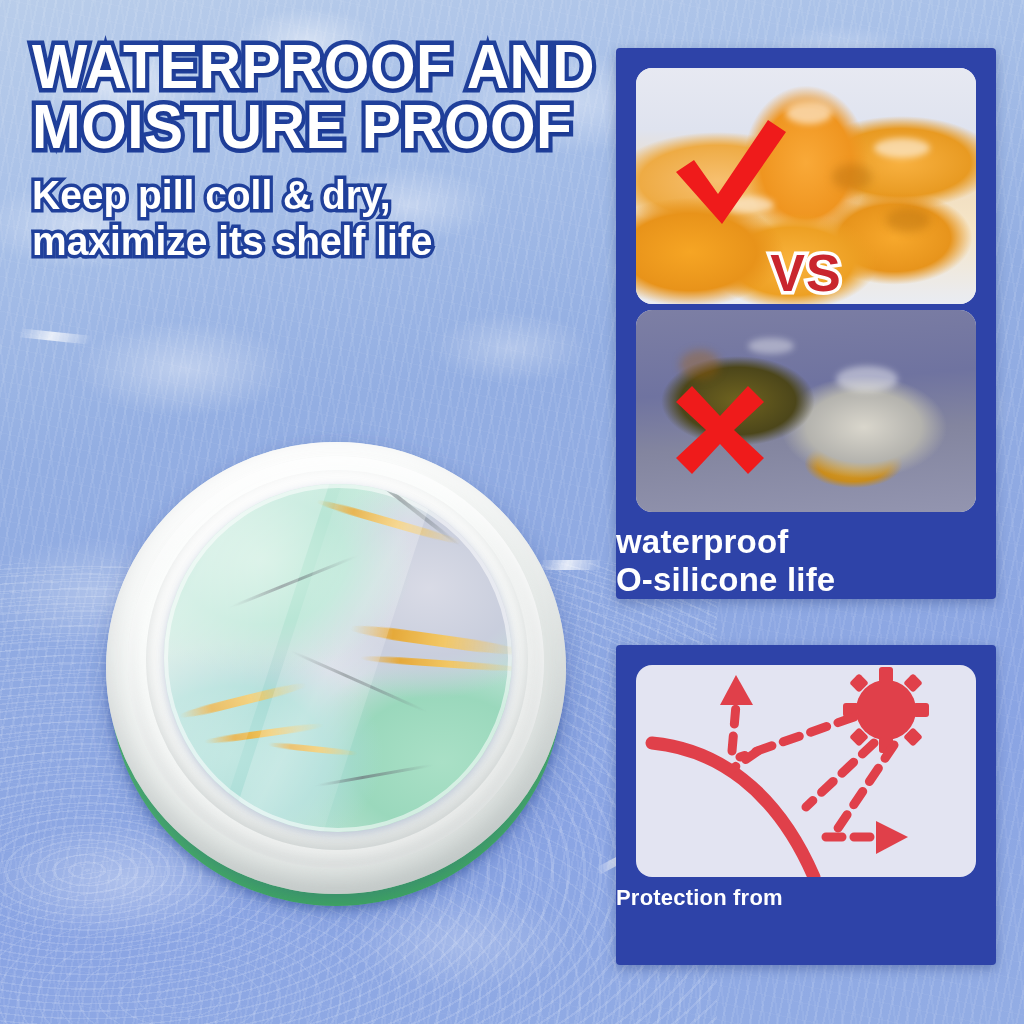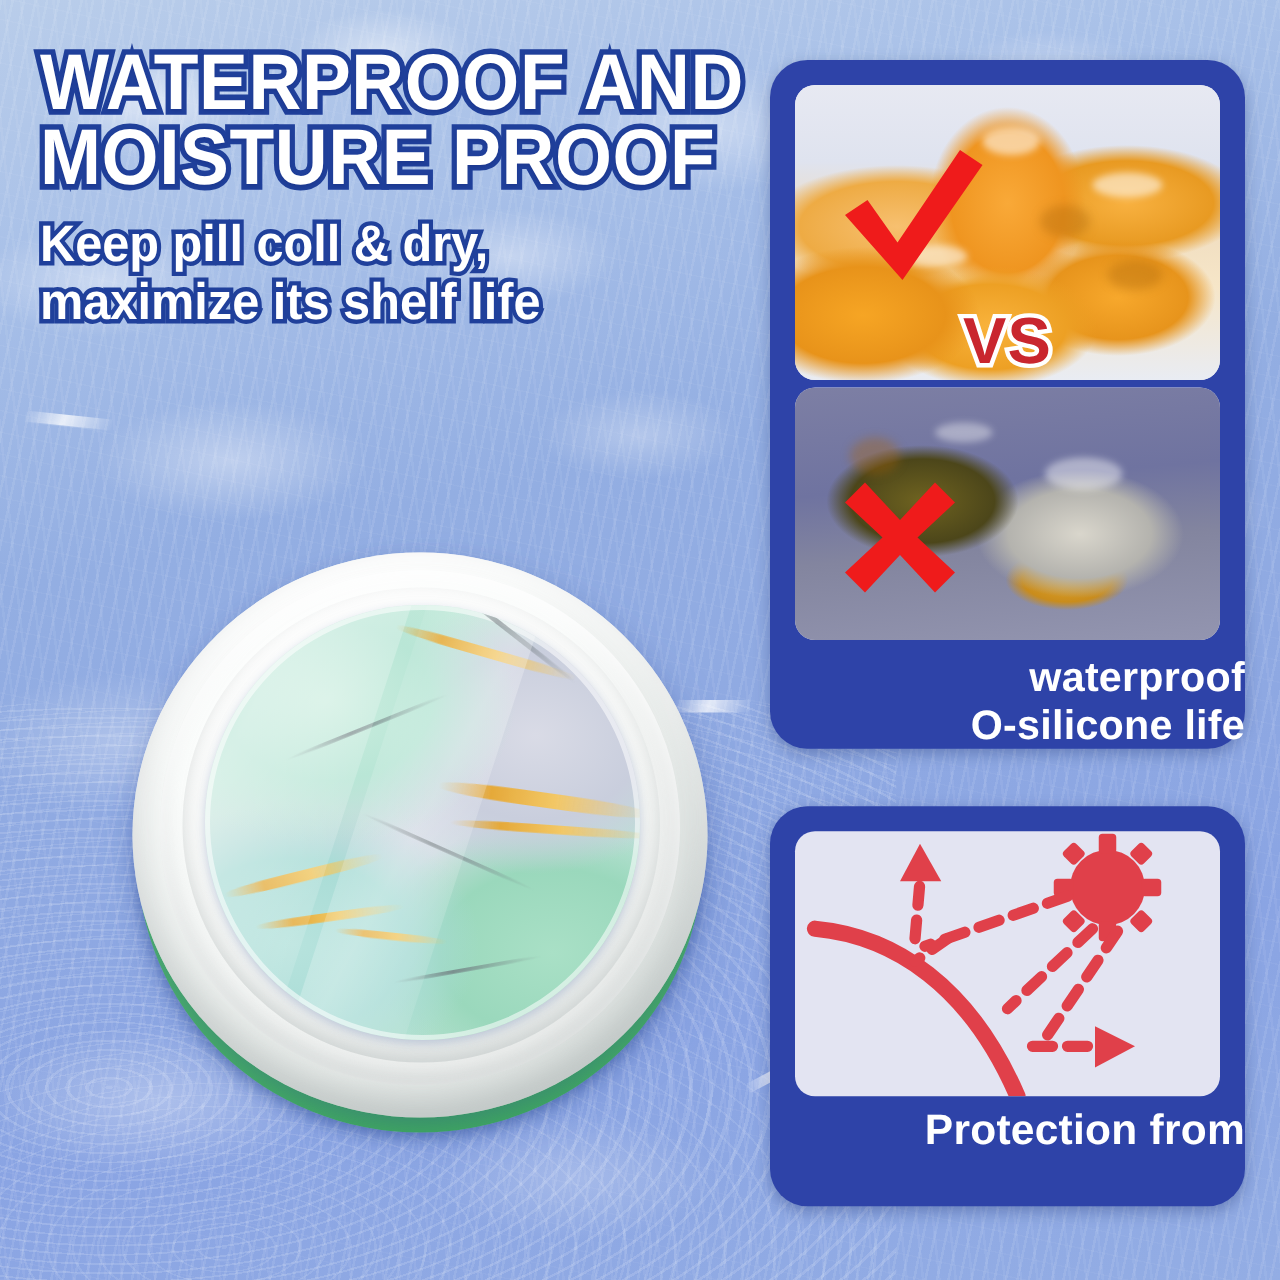--- a/index.html
+++ b/index.html
@@ -108,33 +108,33 @@
     background:linear-gradient(100deg, rgba(255,255,255,.02), rgba(255,255,255,.42) 45%, rgba(255,255,255,.06));
     transform:rotate(18deg);}
   .gloss-band2{position:absolute;left:34%;top:-20%;width:26%;height:150%;
     background:linear-gradient(100deg, rgba(255,255,255,.02), rgba(255,255,255,.30) 50%, rgba(255,255,255,.03));
     transform:rotate(18deg);}
   .case-notch{position:absolute;left:228px;top:440px;width:92px;height:26px;border-radius:0 0 16px 16px;
     background:linear-gradient(180deg,#eef1f0,#dfe4e3);
     box-shadow:inset 0 -3px 6px rgba(160,170,170,.5);}
 
   
-  .card{position:absolute;background:#2e43a8;border-radius:30px;box-shadow:0 4px 12px rgba(25,45,110,.35);z-index:7;}
+  .card{position:absolute;background:#2e43a8;border-radius:4px;box-shadow:0 4px 12px rgba(25,45,110,.35);z-index:7;}
   .card-a{left:616px;top:48px;width:380px;height:551px;}
   .card-b{left:616px;top:645px;width:380px;height:320px;}
 
   .photo{position:absolute;border-radius:16px;overflow:hidden;background:#dfe2ef;}
   .photo-top{left:20px;top:20px;width:340px;height:236px;}
   .photo-bot{left:20px;top:262px;width:340px;height:202px;}
   .diagram{left:20px;top:20px;width:340px;height:212px;background:#e3e4f2;}
 
-  .cap-text{position:absolute;left:0;right:0;text-align:right;color:#fff;
+  .cap-text{position:absolute;left:0;right:0;text-align:left;color:#fff;
     font-weight:bold;font-size:33px;line-height:1.14;letter-spacing:.2px;}
   .cap-a{top:475px;}
-  .cap-b{top:240px;font-size:34px;}
+  .cap-b{top:240px;font-size:22px;}
 
   
   .caps-good{position:absolute;inset:0;
     background:
       radial-gradient(ellipse 120px 70px at 16% 78%, #f6a524 0%, #e8931a 55%, transparent 78%),
       radial-gradient(ellipse 110px 62px at 46% 82%, #f9b33c 0%, #eda024 55%, transparent 78%),
       radial-gradient(ellipse 100px 60px at 76% 72%, #f7a82c 0%, #e7941c 56%, transparent 78%),
       radial-gradient(ellipse 78px 96px at 50% 40%, #f9a938 0%, #ef9520 58%, transparent 80%),
       radial-gradient(ellipse 120px 58px at 78% 40%, #f8b140 0%, #e89a22 58%, transparent 80%),
       radial-gradient(ellipse 130px 60px at 24% 48%, #f7c070 0%, #eeab44 60%, transparent 82%),

